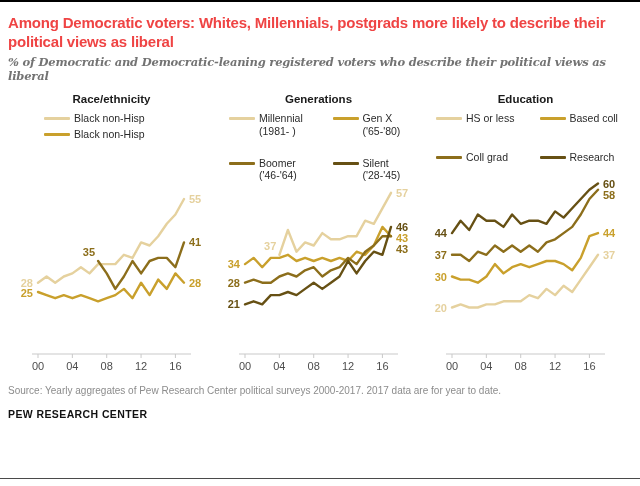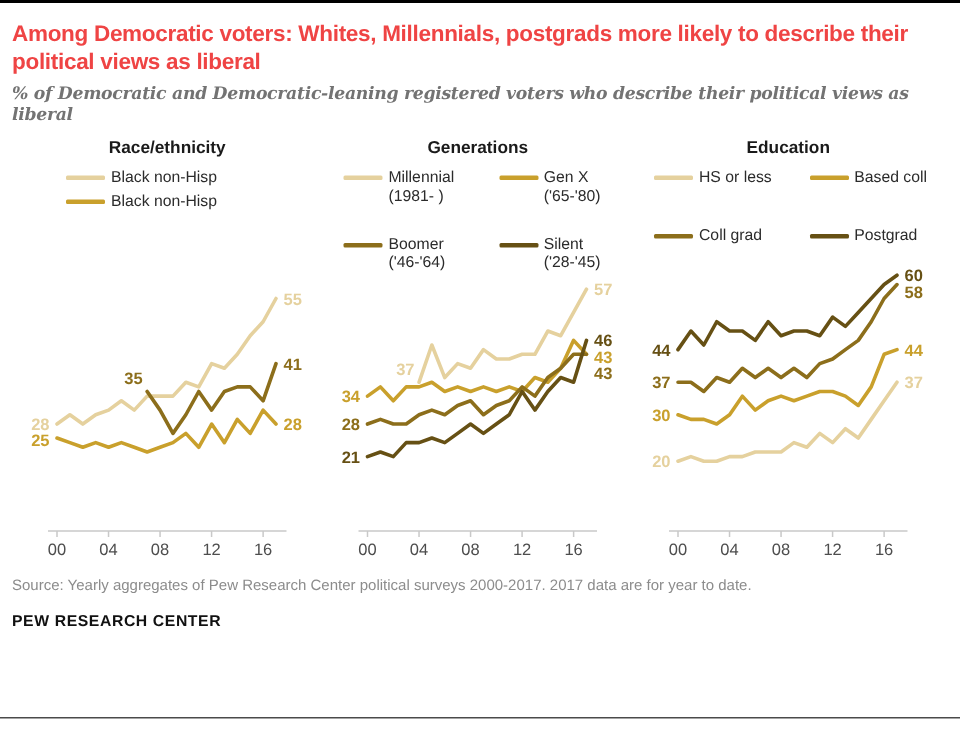--- a/index.html
+++ b/index.html
@@ -132,21 +132,21 @@
           <div class="legend-item">
             <span class="swatch" style="background:#C9A02C"></span>
             <span class="legend-text">Based coll</span>
           </div>
           <div class="legend-item">
             <span class="swatch" style="background:#8C6E1B"></span>
             <span class="legend-text">Coll grad</span>
           </div>
           <div class="legend-item">
             <span class="swatch" style="background:#665014"></span>
-            <span class="legend-text">Postgrad</span>
+            <span class="legend-text">Research</span>
           </div>
         </div>
         <div class="chartbox">
           <svg width="207" height="202" viewBox="0 0 207 202">
             <g>
               <line x1="24" y1="180" x2="183" y2="180" stroke="#C9C9C9" stroke-width="1"></line>
               <line x1="30" y1="180" x2="30" y2="184" stroke="#C9C9C9" stroke-width="1"></line>
               <text x="30" y="196" text-anchor="middle" font-size="11" fill="#4d4d4d">00</text>
               <line x1="64.35294117647058" y1="180" x2="64.35294117647058" y2="184" stroke="#C9C9C9" stroke-width="1"></line>
               <text x="64.35294117647058" y="196" text-anchor="middle" font-size="11" fill="#4d4d4d">04</text>

